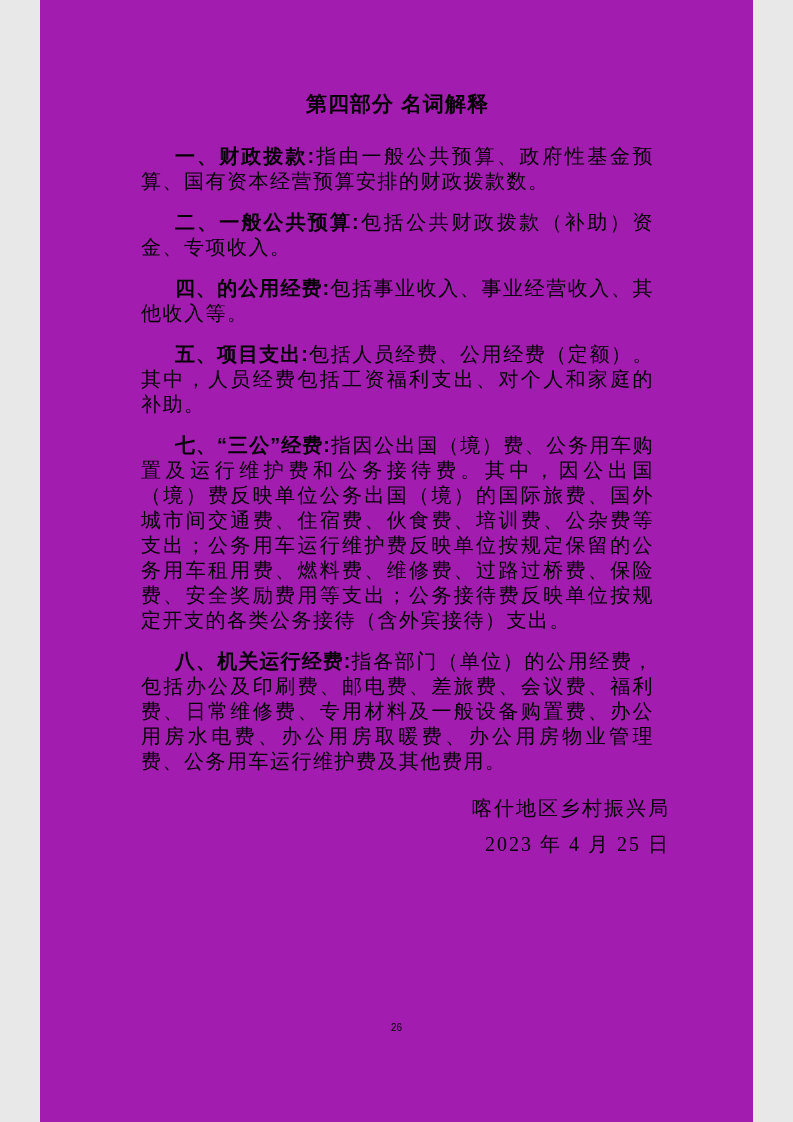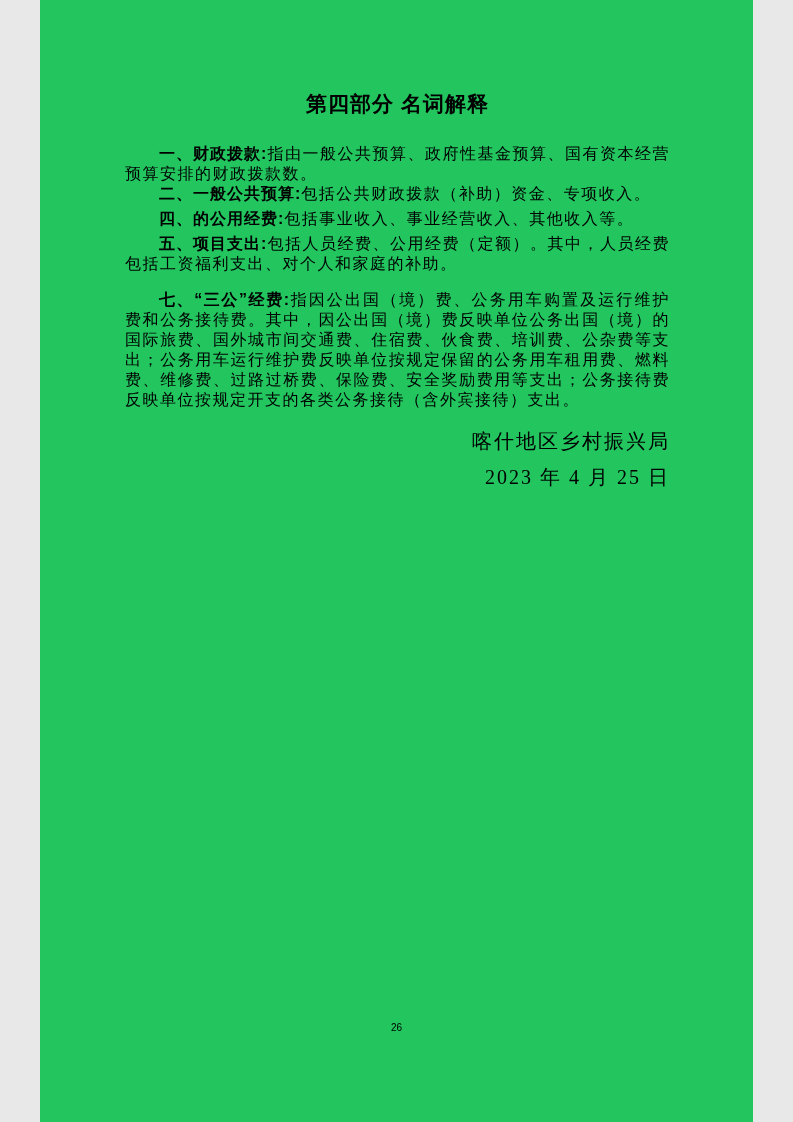--- a/index.html
+++ b/index.html
@@ -5,40 +5,40 @@
   html, body {
     margin: 0;
     padding: 0;
     background: #e8e8e8;
   }
   .page {
     position: relative;
     width: 713px;
     height: 1122px;
     margin: 0 auto;
-    background: #22c55e;
+    background: #a21caf;
     box-sizing: border-box;
     padding: 90px 83px 0 85px;
     color: #000000;
     font-family: "Liberation Serif", "DejaVu Serif", serif;
     overflow: hidden;
   }
   .doc-title {
     margin: 0 0 26px 0;
     text-align: center;
     font-family: "Liberation Sans", "DejaVu Sans", sans-serif;
     font-size: 21px;
     font-weight: bold;
     letter-spacing: 1px;
     line-height: 28px;
   }
   .para {
-    margin: 0;
-    font-size: 16px;
-    line-height: 20px;
+    margin: 16px;
+    font-size: 20px;
+    line-height: 25px;
     letter-spacing: 1.5px;
     text-align: justify;
     text-justify: inter-ideograph;
     text-indent: 34px;
   }
   .para .term {
     font-family: "Liberation Sans", "DejaVu Sans", sans-serif;
     font-weight: bold;
     letter-spacing: 1px;
   }
@@ -76,20 +76,21 @@
   <p class="para"><span class="term">二、一般公共预算:</span><span>包括公共财政拨款（补助）资金、专项收入。</span></p>
 
 
   <p class="para sp-sm"><span class="term">四、的公用经费:</span><span>包括事业收入、事业经营收入、其他收入等。</span></p>
 
   <p class="para sp-sm"><span class="term">五、项目支出:</span><span>包括人员经费、公用经费（定额）。其中，人员经费包括工资福利支出、对个人和家庭的补助。</span></p>
 
 
   <p class="para sp-lg"><span class="term">七、“三公”经费:</span><span>指因公出国（境）费、公务用车购置及运行维护费和公务接待费。其中，因公出国（境）费反映单位公务出国（境）的国际旅费、国外城市间交通费、住宿费、伙食费、培训费、公杂费等支出；公务用车运行维护费反映单位按规定保留的公务用车租用费、燃料费、维修费、过路过桥费、保险费、安全奖励费用等支出；公务接待费反映单位按规定开支的各类公务接待（含外宾接待）支出。</span></p>
 
+  <p class="para sp-md"><span class="term">八、机关运行经费:</span><span>指各部门（单位）的公用经费，包括办公及印刷费、邮电费、差旅费、会议费、福利费、日常维修费、专用材料及一般设备购置费、办公用房水电费、办公用房取暖费、办公用房物业管理费、公务用车运行维护费及其他费用。</span></p>
 
   <div class="signature-block">
     <p class="sig-line">喀什地区乡村振兴局</p>
     <p class="sig-line">2023 年 4 月 25 日</p>
   </div>
 
   <div class="page-number">26</div>
 
 </div>
 

